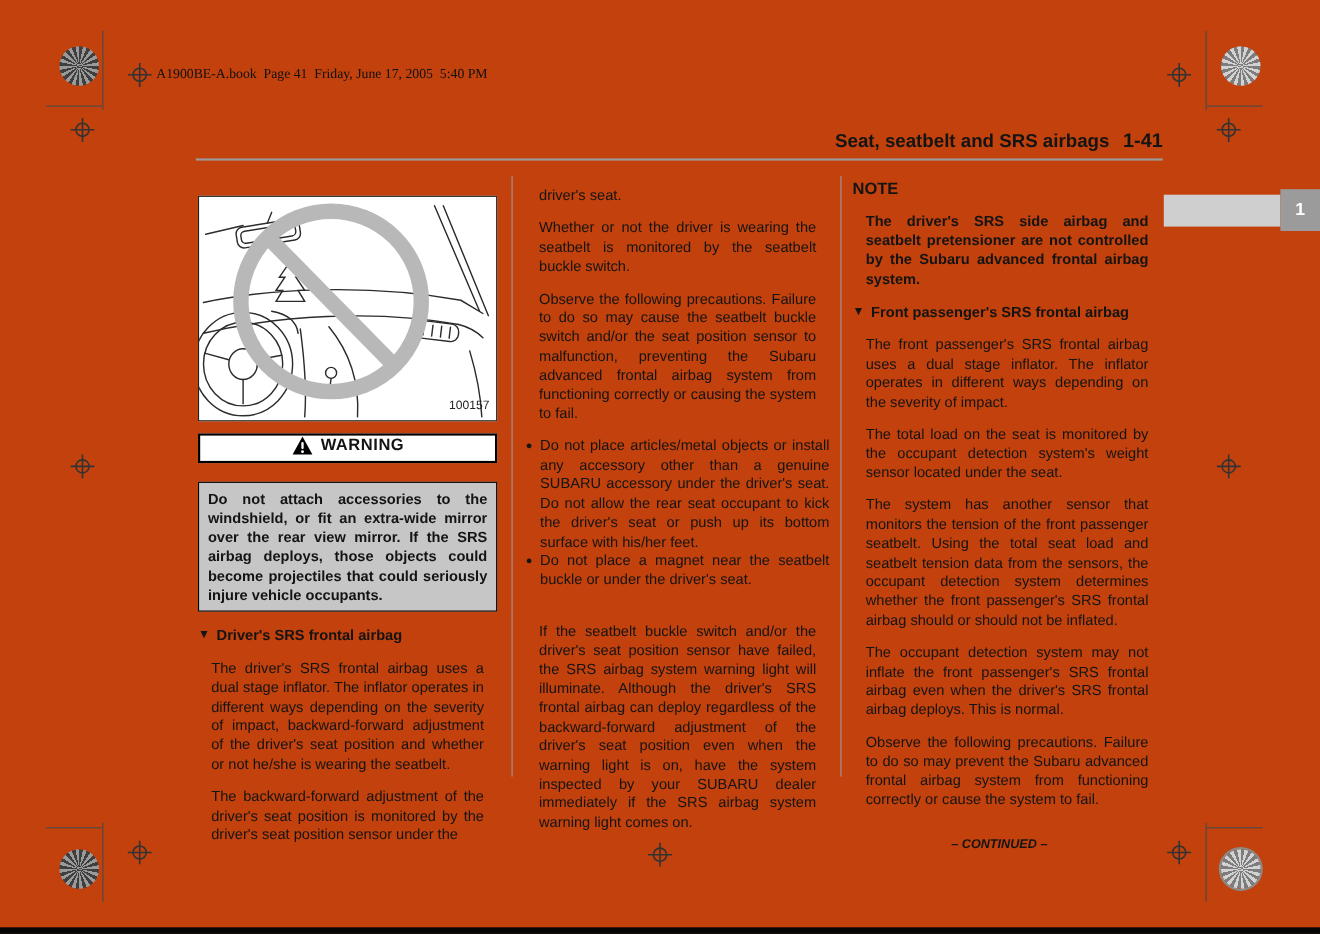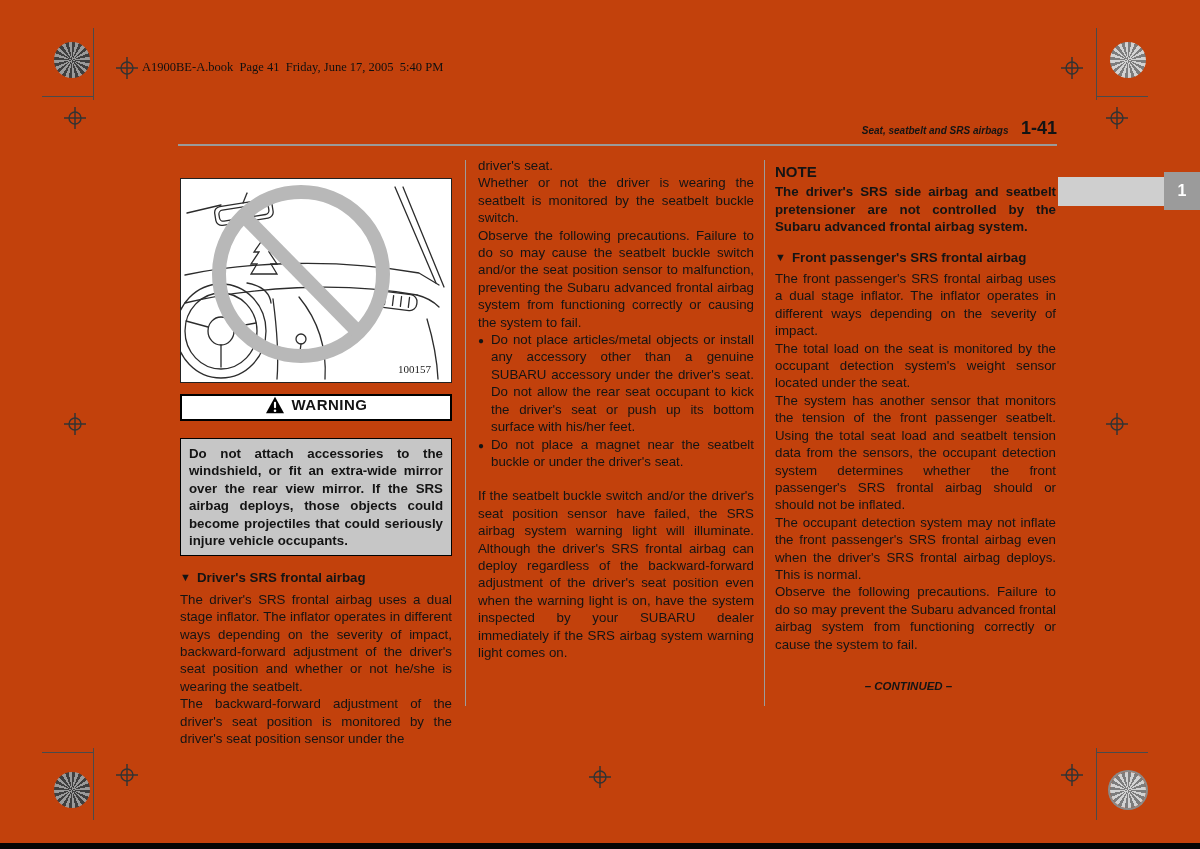--- a/index.html
+++ b/index.html
@@ -13,43 +13,43 @@
   .starburst.light{background:repeating-conic-gradient(#7d7d7d 0 11.25deg,#d2d2d2 11.25deg 22.5deg);}
   .starburst.ring{box-shadow:0 0 0 2px #8a8a8a;}
   .crosshair{position:absolute;width:22px;height:22px;}
 
   
   .print-note{position:absolute;left:142px;top:60px;font-family:"Liberation Serif",serif;
               font-size:12.5px;white-space:pre;color:#101010;}
 
   
   .page-header{position:absolute;left:178px;top:118px;width:879px;text-align:right;white-space:nowrap;}
-  .page-header .sect{font-size:10px;font-weight:bold;font-style:italic;}
+  .page-header .sect{font-size:17px;font-weight:bold;}
   .page-header .pnum{font-size:18px;font-weight:bold;margin-left:8px;}
   .header-rule{position:absolute;left:178px;top:144px;width:879px;height:2px;background:#9a9a9a;}
 
   
   .side-tab-bar{position:absolute;left:1058px;top:177px;width:106px;height:29px;background:#cfcfcf;}
   .side-tab{position:absolute;left:1164px;top:172px;width:36px;height:38px;background:#9b9b9b;
             color:#fff;font-weight:bold;font-size:16px;display:flex;align-items:center;justify-content:center;}
 
   
   .col{position:absolute;font-size:13.3px;line-height:17.4px;}
   #col1{left:180px;top:178px;width:272px;}
   #col2{left:478px;top:157px;width:276px;}
   #col3{left:775px;top:163px;width:281px;}
   .vrule{position:absolute;top:160px;width:1px;height:546px;background:#9c9c9c;}
 
-  p.body{margin:0;text-align:justify;}
+  p.body{margin:12px;text-align:justify;}
   .gap{height:17px;}
 
   
   .figure-box{position:relative;width:100%;height:205px;border:1.5px solid #222;box-sizing:border-box;background:#fff;}
   .figure-box svg{display:block;width:100%;height:100%;}
-  .fig-caption{position:absolute;right:20px;bottom:4px;font-size:11px;color:#222;font-family:Liberation Serif, serif;}
+  .fig-caption{position:absolute;right:6px;bottom:4px;font-size:11px;color:#222;}
 
   
   .warning{margin-top:11px;}
   .warning-title-box{border:2px solid #000;height:27px;display:flex;align-items:flex-start;justify-content:center;gap:7px;background:#fff;box-sizing:border-box;}
   .warning-title-box .wtitle{font-weight:bold;font-size:15px;letter-spacing:.5px;}
   .warning-body{margin-top:17px;border:1.5px solid #000;background:#c6c6c6;padding:6px 8px;
                 font-weight:bold;text-align:justify;box-sizing:border-box;}
 
   
   .sec-head{display:flex;gap:6px;font-weight:bold;margin:13px 0 4px 0;align-items:flex-start;}

